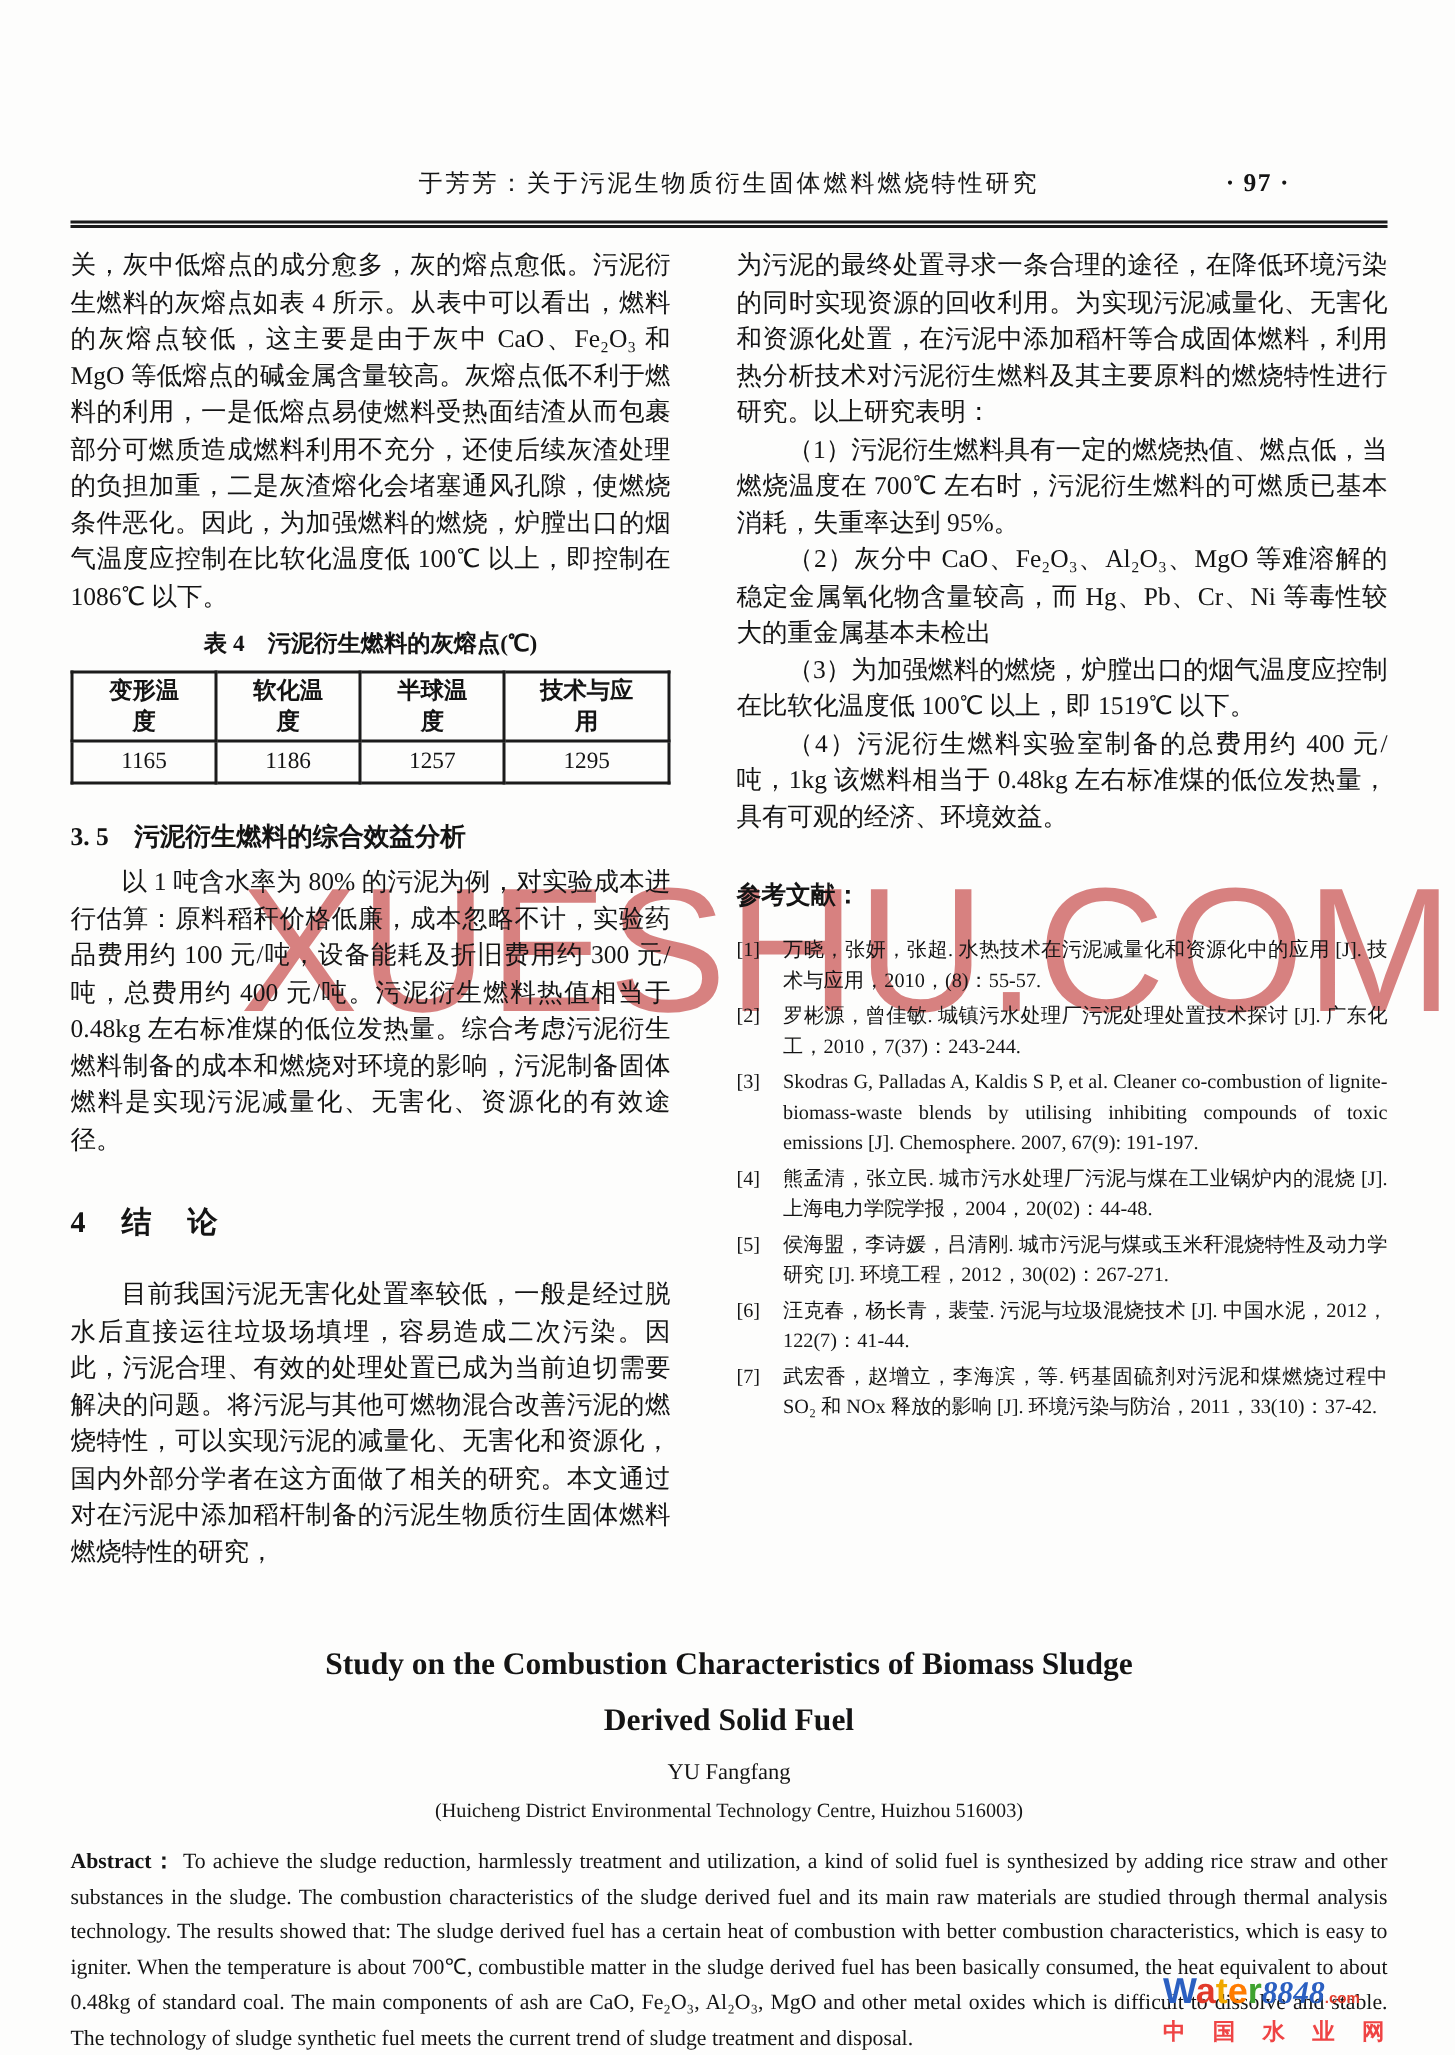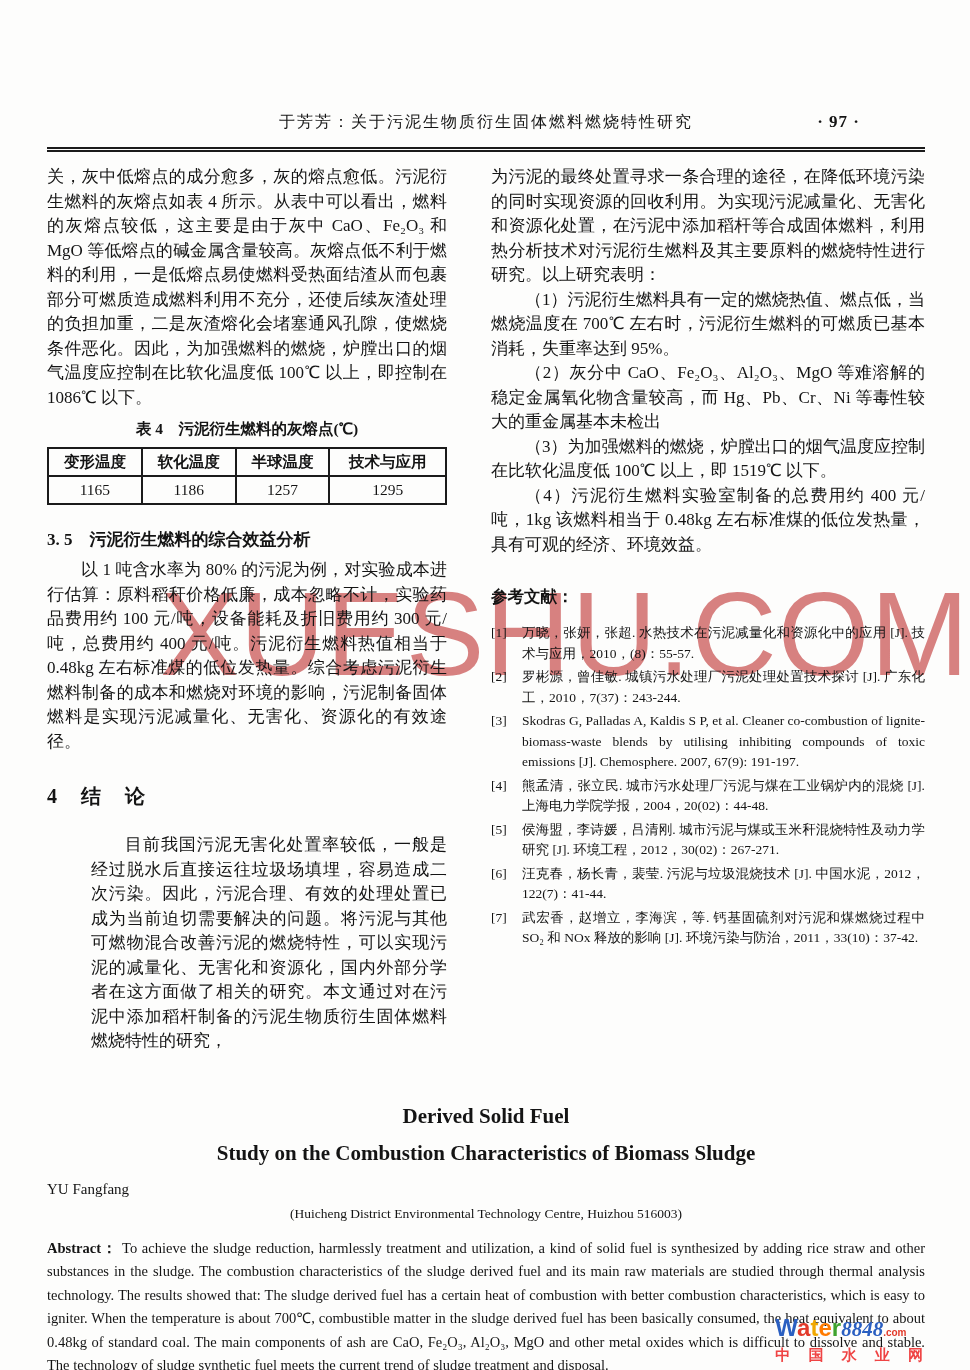--- a/index.html
+++ b/index.html
@@ -48,46 +48,46 @@
   .indent { text-indent:2em; }
 
   .table-caption {
     margin-top:9px; text-align:center; font-weight:bold; font-size:15.5px;
   }
   table.ash-table {
     width:100%; margin-top:7px; border-collapse:collapse;
     font-size:15.5px; text-align:center;
   }
   table.ash-table th, table.ash-table td {
-    border:2px solid #1b1b1b; height:28px; font-weight:normal; padding:1px 0;
+    border:2px solid #1b1b1b; height:28px; font-weight:normal; padding:1px 18px;
   }
   table.ash-table th { font-weight:600; }
 
   .sec-heading { margin-top:23px; font-weight:bold; font-size:17px; }
   .sec-para { margin-top:7px; }
   .sec4-heading { margin-top:29px; font-weight:bold; font-size:20px; letter-spacing:2px; }
-  .sec4-para { margin-top:23px;margin-left:44px; }
+  .sec4-para { margin-top:23px; }
 
   .finding { margin-top:0; }
 
   .refs-heading { margin-top:29px; font-weight:bold; font-size:16.5px; }
   .refs-list { margin-top:15px; }
   .ref-item {
     display:flex; gap:7px; margin-bottom:3px;
     font-size:13.5px; line-height:20.5px; text-align:justify;
   }
   .ref-label { flex:0 0 24px; }
   .ref-text { flex:1; min-width:0; }
 
   
   .eng-section { margin-top:44px; }
   .eng-title {
     text-align:center; font-weight:bold; font-size:21px; line-height:37px;
   }
-  .eng-author { font-size:15px; margin-top:9px; }
+  .eng-author { text-align:center; font-size:15px; margin-top:9px; }
   .eng-affil { text-align:center; font-size:13.5px; margin-top:8px; }
   .eng-abstract {
     margin-top:15px; font-size:14.5px; line-height:23.5px; text-align:justify;
   }
   .bold-label { font-weight:bold; }
   .eng-keywords { margin-top:1px; font-size:14.5px; line-height:23.5px; }
 
   
   .logo {
     position:absolute; right:40px; bottom:6px; z-index:2;
@@ -185,22 +185,22 @@
           <div class="ref-item">
             <span class="ref-label">[7]</span>
             <span class="ref-text">武宏香，赵增立，李海滨，等. 钙基固硫剂对污泥和煤燃烧过程中 SO₂ 和 NOx 释放的影响 [J]. 环境污染与防治，2011，33(10)：37-42.</span>
           </div>
         </div>
       </div>
 
     </div>
 
     <div class="eng-section">
+      <div class="eng-title">Study on the Combustion Characteristics of Biomass Sludge</div>
       <div class="eng-title">Derived Solid Fuel</div>
-      <div class="eng-title">Study on the Combustion Characteristics of Biomass Sludge</div>
       <div class="eng-author">YU Fangfang</div>
       <div class="eng-affil">(Huicheng District Environmental Technology Centre, Huizhou 516003)</div>
       <p class="eng-abstract"><span class="bold-label">Abstract：</span> <span>To achieve the sludge reduction, harmlessly treatment and utilization, a kind of solid fuel is synthesized by adding rice straw and other substances in the sludge. The combustion characteristics of the sludge derived fuel and its main raw materials are studied through thermal analysis technology. The results showed that: The sludge derived fuel has a certain heat of combustion with better combustion characteristics, which is easy to igniter. When the temperature is about 700℃, combustible matter in the sludge derived fuel has been basically consumed, the heat equivalent to about 0.48kg of standard coal. The main components of ash are CaO, Fe₂O₃, Al₂O₃, MgO and other metal oxides which is difficult to dissolve and stable. The technology of sludge synthetic fuel meets the current trend of sludge treatment and disposal.</span></p>
       <p class="eng-keywords"><span class="bold-label">Keywords：</span> <span>sludge disposal; straw; derived fuel; combustion characteristic</span></p>
     </div>
 
   </div>
 
   <div class="logo">
     <div class="logo-line1">

